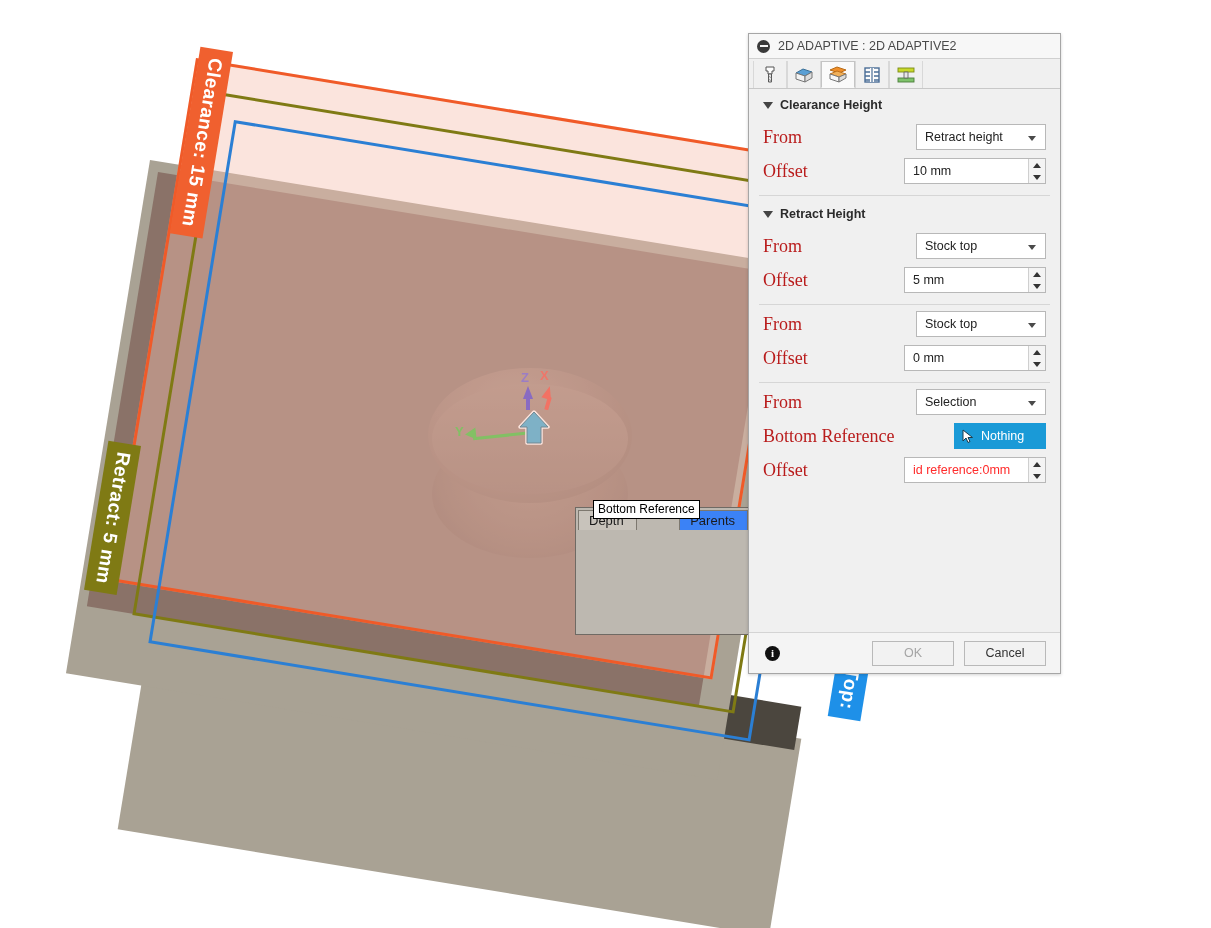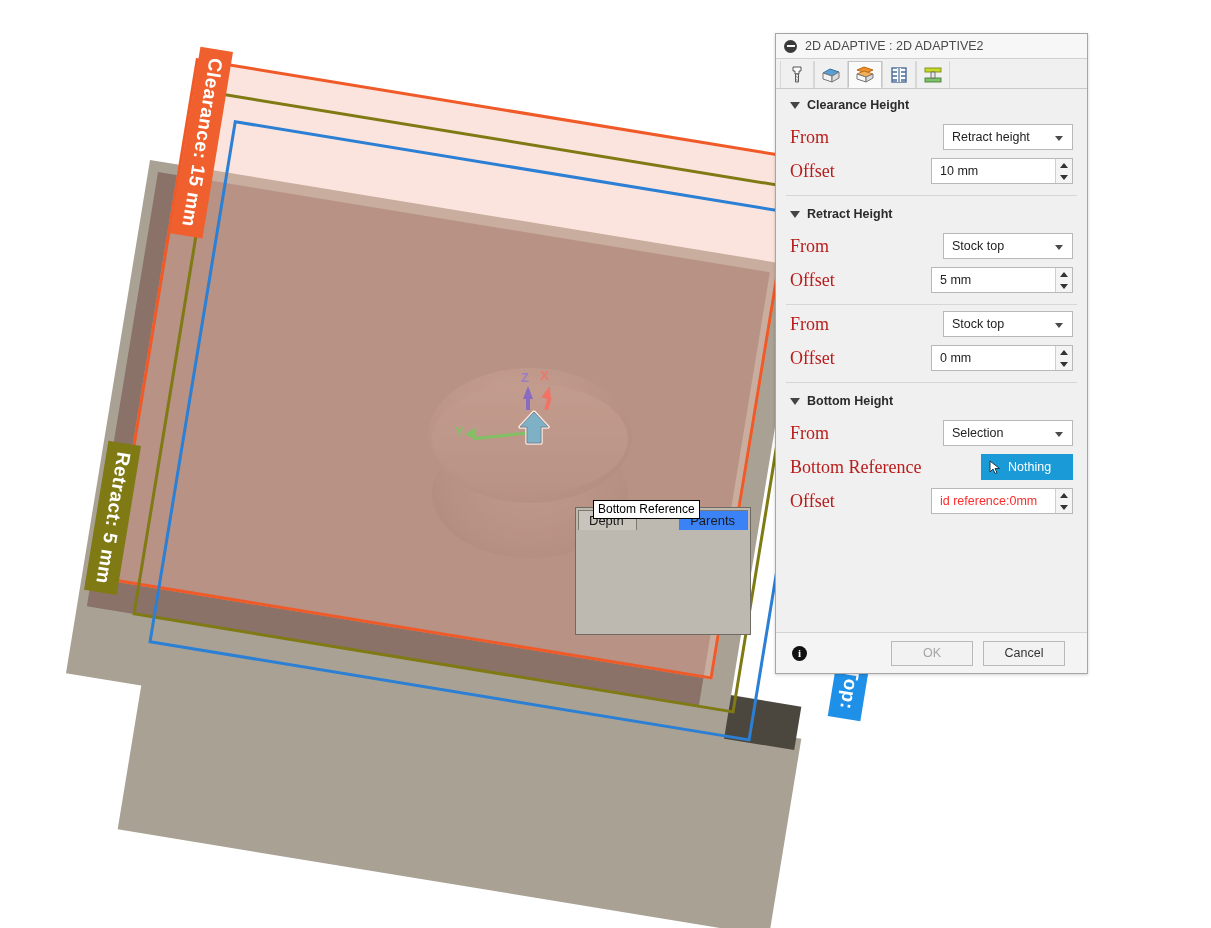--- a/index.html
+++ b/index.html
@@ -180,21 +180,21 @@
     position: absolute; left: 593px; top: 500px;
     background: #ffffff; border: 1px solid #000000;
     font-size: 12px; color: #000000;
     padding: 1px 4px 2px 4px;
     z-index: 6;
     white-space: nowrap;
   }
 
   
   .dialog {
-    position: absolute; left: 775px; top: 33px;
+    position: absolute; left: 748px; top: 33px;
     width: 313px; height: 641px;
     background: #f0f0f0;
     border: 1px solid #a6a6a6;
     box-shadow: 0 1px 3px rgba(0,0,0,0.18);
     z-index: 10;
   }
   .dlg-title {
     height: 25px; display: flex; align-items: center;
     padding-left: 8px; gap: 8px;
     background: #f7f7f7;
@@ -298,21 +298,21 @@
     display: flex; align-items: center; justify-content: center;
     margin-left: 16px; font-family: "Liberation Serif", serif;
   }
   .btn {
     height: 25px; min-width: 82px;
     border: 1px solid #b9b9b9; background: #f2f2f2;
     font-size: 12.5px; color: #333;
     display: flex; align-items: center; justify-content: center;
   }
   .btn.disabled { color: #a5a5a5; background: #f2f2f2; }
-  .footer-btns { margin-left: auto; margin-right: 22px; display: flex; gap: 10px; }
+  .footer-btns { margin-left: auto; margin-right: 14px; display: flex; gap: 10px; }
 </style>
 </head>
 <body>
 
 <div id="root">
 
   <div class="viewport">
 
     <div class="stock-side"></div>
     <div class="stock-dark"></div>
@@ -461,24 +461,20 @@
       <div class="spinbox">
         <span class="spin-value">0 mm</span>
         <span class="spin-arrows">
           <span class="spin-up"></span>
           <span class="spin-dn"></span>
         </span>
       </div>
     </div>
     <div class="divider"></div>
 
-    <div class="section-head">
-      <span class="tri"></span>
-      <span>Bottom Height</span>
-    </div>
     <div class="row">
       <span class="row-label">From</span>
       <div class="select">
         <span>Selection</span>
         <span class="caret"></span>
       </div>
     </div>
     <div class="row">
       <span class="row-label">Bottom Reference</span>
       <div class="sel-button">

